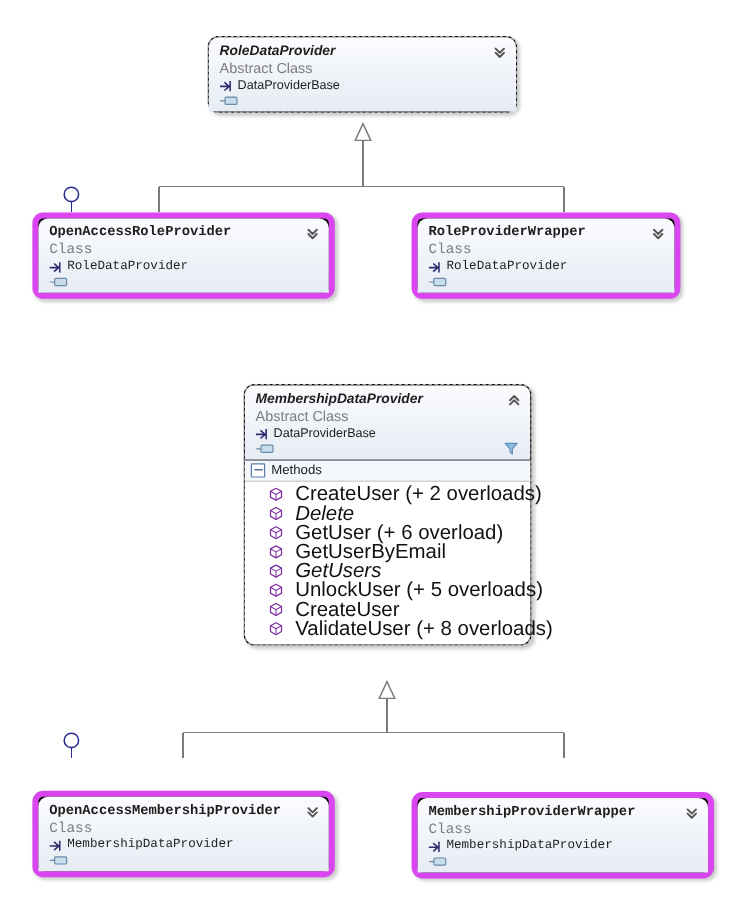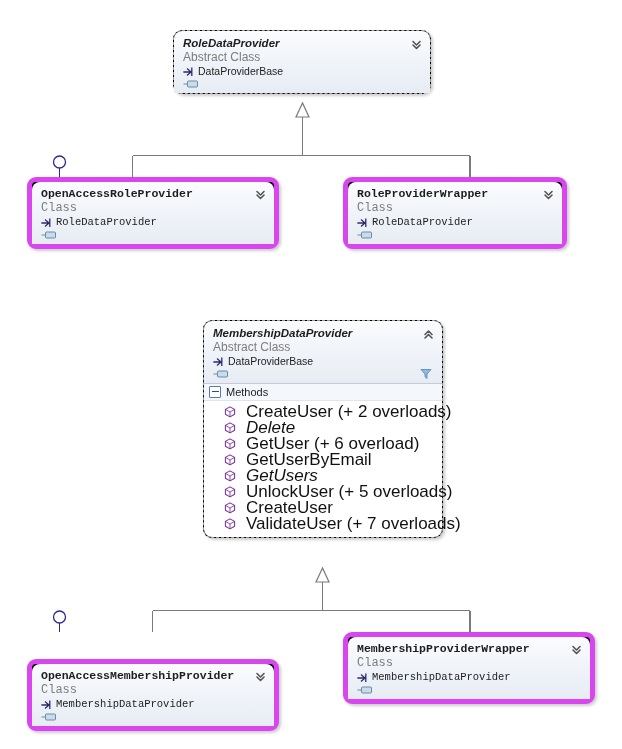--- a/index.html
+++ b/index.html
@@ -373,21 +373,21 @@
         </span>
         <span class="mlabel">CreateUser</span>
       </div>
       <div class="member-row">
         <span class="ico">
           <svg width="12" height="12" viewBox="0 0 12 12">
             <path d="M6 0.9 L10.6 3.4 L10.6 8.3 L6 10.9 L1.4 8.3 L1.4 3.4 Z" fill="#ffffff" stroke="#7b2fa0" stroke-width="1.05" stroke-linejoin="round"></path>
             <path d="M1.4 3.4 L6 6 L10.6 3.4 M6 6 L6 10.9" stroke="#7b2fa0" stroke-width="0.85" fill="none"></path>
           </svg>
         </span>
-        <span class="mlabel">ValidateUser (+ 7 overloads)</span>
+        <span class="mlabel">ValidateUser (+ 8 overloads)</span>
       </div>
     </div>
   </div>
 
   <div class="uml-class concrete" style="left:27px; top:632px; width:252px;margin-top:27px;">
     <div class="uml-head">
       <div class="uml-name">OpenAccessMembershipProvider</div>
       <div class="uml-kind">Class</div>
       <div class="uml-base">
         <span class="ico">
@@ -406,21 +406,21 @@
         </span>
       </div>
       <span class="chevron">
         <svg width="13" height="13" viewBox="0 0 13 13">
           <path d="M3 3.5 L6.5 7 L10 3.5 M3 7 L6.5 10.5 L10 7" stroke="#555555" stroke-width="1.6" fill="none" stroke-linecap="round" stroke-linejoin="round"></path>
         </svg>
       </span>
     </div>
   </div>
 
-  <div class="uml-class concrete" style="left:343px; top:632px; width:252px;">
+  <div class="uml-class concrete" style="left:343px; top:660px; width:252px;">
     <div class="uml-head">
       <div class="uml-name">MembershipProviderWrapper</div>
       <div class="uml-kind">Class</div>
       <div class="uml-base">
         <span class="ico">
           <svg width="11" height="11" viewBox="0 0 11 11">
             <path d="M1 6 L7.5 6 M4.5 3 L8 6 L4.5 9 M8.8 2.2 L8.8 9.4" stroke="#2b2b6e" stroke-width="1.3" fill="none" stroke-linecap="square"></path>
           </svg>
         </span>
         <span>MembershipDataProvider</span>

